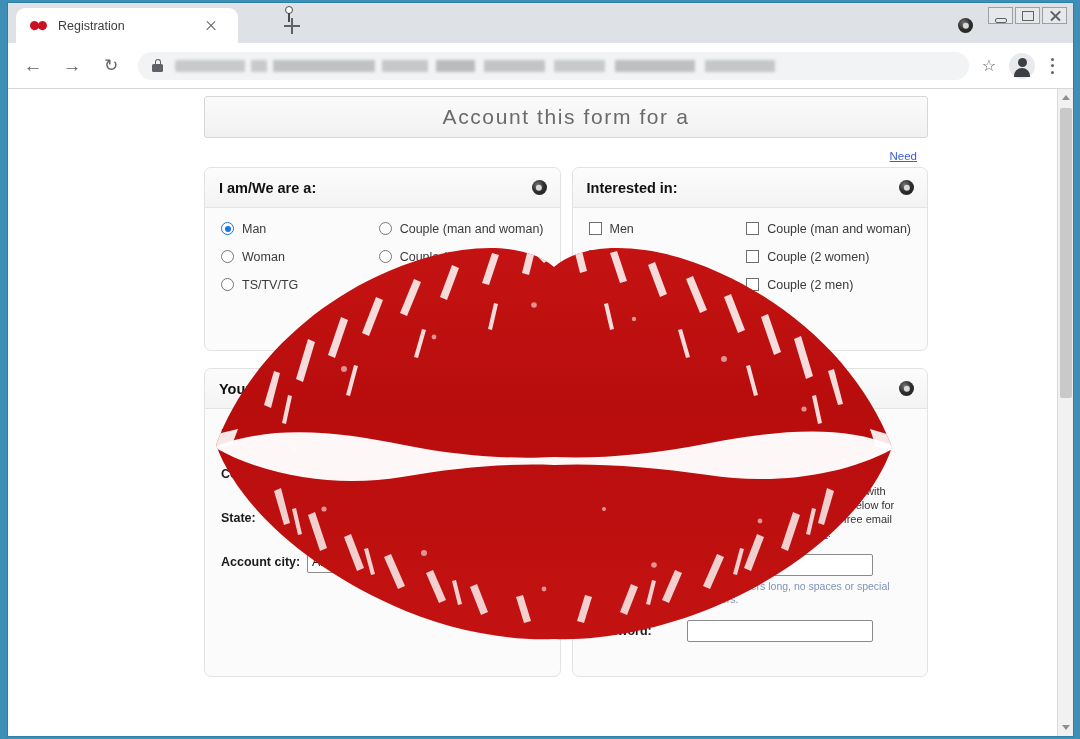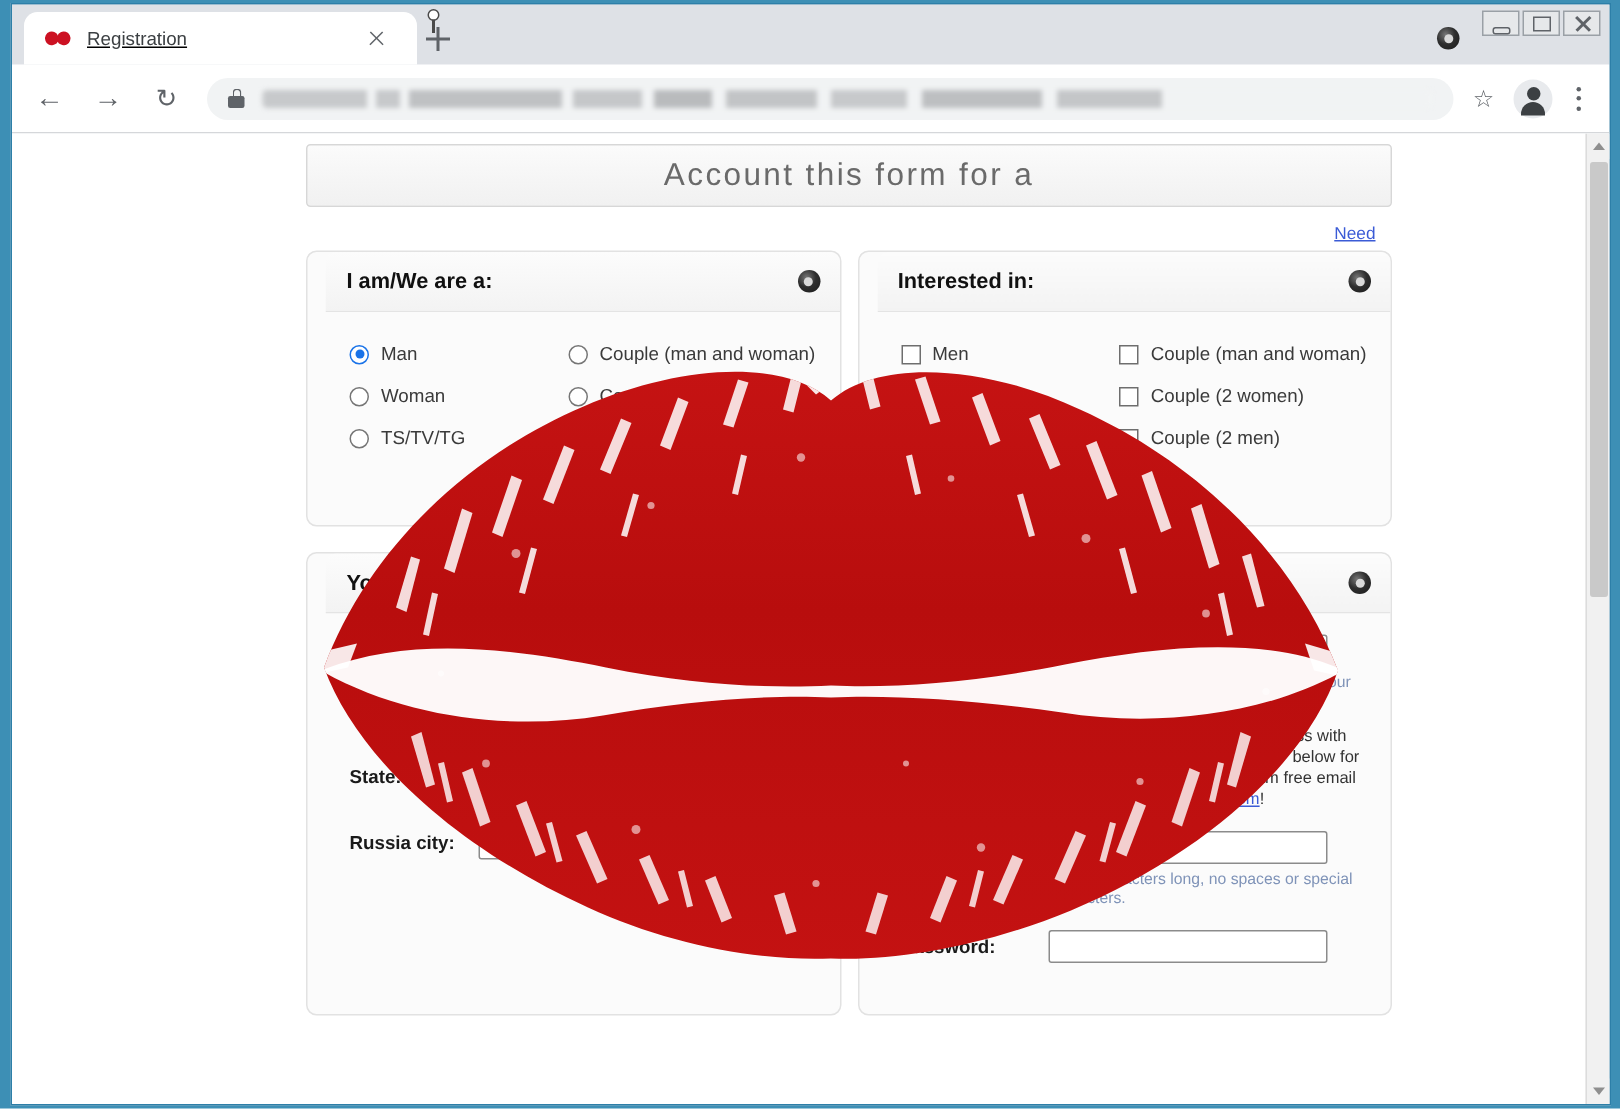--- a/index.html
+++ b/index.html
@@ -20,27 +20,26 @@
   }
 
   .tabstrip {
     position: relative;
     height: 40px;
     background: #dee1e6;
   }
   .tab {
     position: absolute;
     left: 8px; top: 5px;
-    width: 262px; height: 35px;
+    width: 222px; height: 35px;
     background: #fff;
     border-radius: 9px 9px 0 0;
     display: flex;
     align-items: center;
     padding: 0 16px 0 14px;
-    text-decoration: underline;
   }
   .tab-fav {
     width: 17px; height: 14px;
     position: relative;
     flex: 0 0 auto;
     margin-right: 11px;
   }
   .tab-fav:before, .tab-fav:after {
     content: "";
     position: absolute;
@@ -350,21 +349,20 @@
     gap: 11px;
     margin-top: 3px;
   }
   .panel {
     flex: 1 1 0;
     background: #fbfbfb;
     border: 1px solid #e2e2e2;
     border-radius: 7px;
     position: relative;
     min-height: 100px;
-    padding-left: 12px;
   }
   .panel-hd {
     height: 40px;
     background: linear-gradient(#fcfcfc, #f3f3f3);
     border-bottom: 1px solid #e4e4e4;
     border-radius: 7px 7px 0 0;
     display: flex;
     align-items: center;
     padding: 0 14px;
   }
@@ -381,21 +379,20 @@
   .panel-body {
     padding: 14px 16px 16px 16px;
   }
 
   .optgrid {
     display: flex;
   }
   .optcol { flex: 1 1 0; }
   .optrow {
     display: flex;
-    align-items: center;
     height: 28px;
   }
   .radio {
     width: 13px; height: 13px;
     border: 1px solid #767676;
     border-radius: 50%;
     background: #fff;
     margin-right: 8px;
     flex: 0 0 auto;
     position: relative;
@@ -689,21 +686,21 @@
               </div>
 
               <div class="formrow" style="margin-bottom:22px;">
                 <div class="flabel">State:</div>
                 <div class="fctl">
                   <input class="tinput" type="text" value="" style="">
                 </div>
               </div>
 
               <div class="formrow">
-                <div class="flabel">Russia city:</div>
+                <div class="flabel">Account city:</div>
                 <div class="fctl">
                   <span class="sel city">
                     <span class="txt">Abakan</span>
                     <span class="caret"></span>
                   </span>
                 </div>
               </div>
 
             </div>
           </div>

